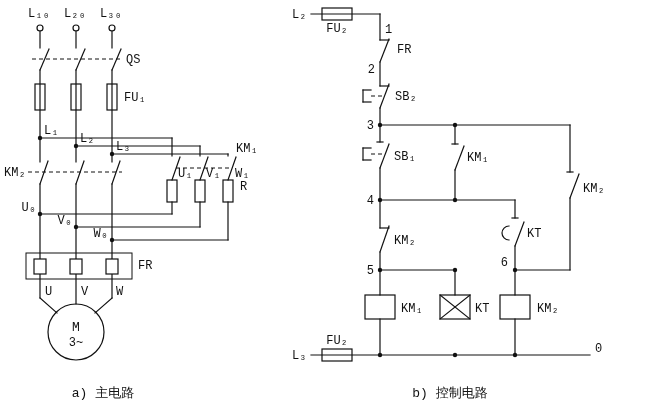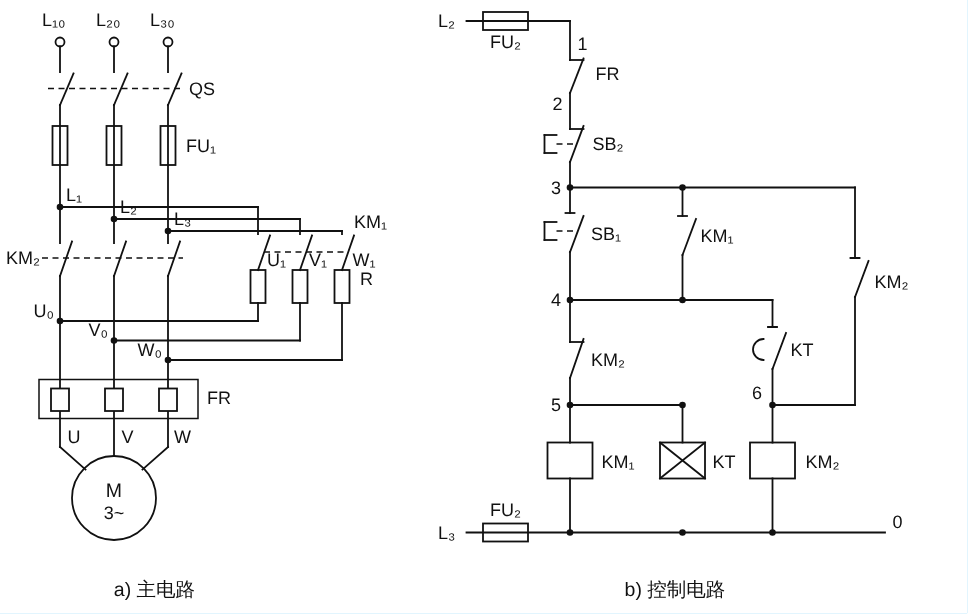--- a/index.html
+++ b/index.html
@@ -1,18 +1,18 @@
 <!DOCTYPE html>
 <html><head>
 <meta charset="utf-8">
 <style>
   html,body { margin:0; padding:0; background:#ffffff; }
   .stage {
-    position:relative; width:645px; height:409px; background:#7dd3fc;
-    font-family:Liberation Sans, sans-serif;
+    position:relative; width:645px; height:409px; background:#0f766e;
+    font-family:Liberation Mono, monospace;
   }
   svg { display:block; }
   svg text { font-size:12px; fill:#111111; stroke:none; }
   svg text.cap { font-size:13px; }
   .sym  { stroke:#111111; stroke-width:1.2; fill:none; stroke-linecap:square; }
   .thin { stroke:#111111; stroke-width:1; fill:none; }
   .dash { stroke:#111111; stroke-width:1; fill:none; stroke-dasharray:4 3; }
   .dot  { fill:#111111; stroke:none; }
   .term { fill:#ffffff; stroke:#111111; stroke-width:1.2; }
   .heater { fill:#ffffff; stroke:#111111; stroke-width:1.2; }

